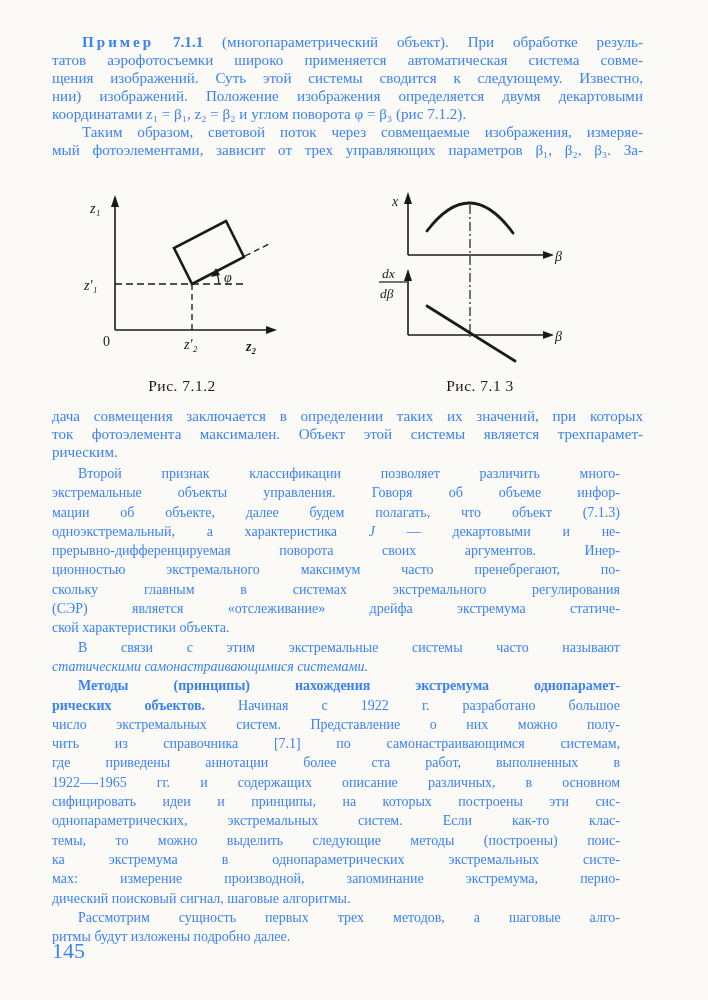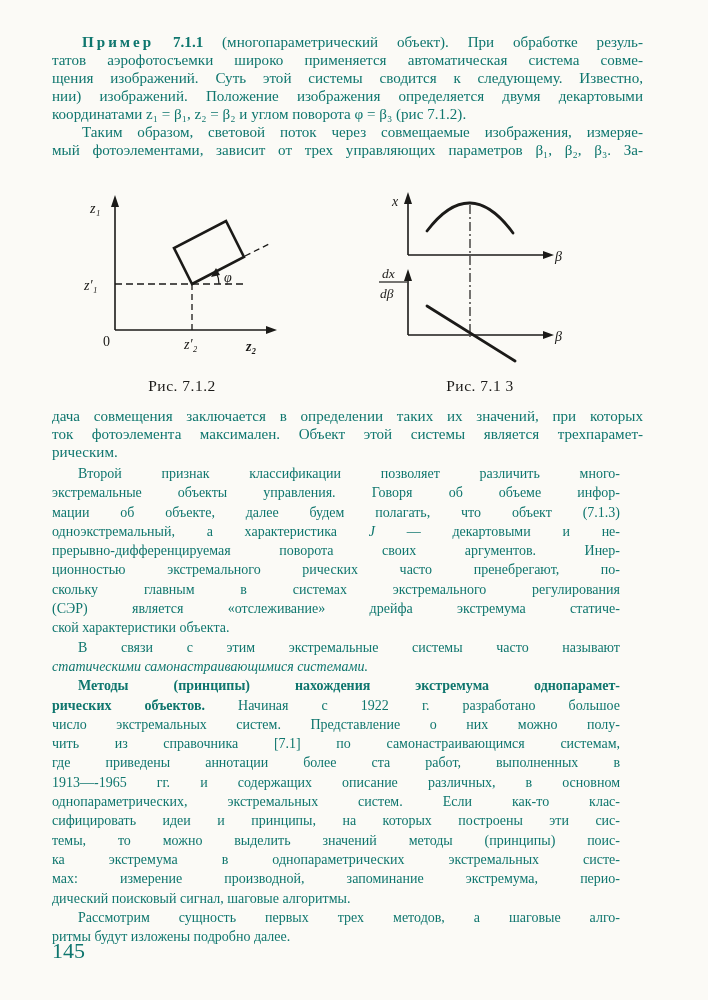--- a/index.html
+++ b/index.html
@@ -1,21 +1,21 @@
 <!DOCTYPE html>
 <html><head>
 <meta charset="utf-8">
 <style>
   html,body{margin:0;padding:0;}
   #page{
     position:relative;
     width:708px;height:1000px;
     background:#fbfaf6;
     font-family:"Liberation Serif","DejaVu Serif",serif;
-    color:#0f766e;
+    color:#3b82f6;
     overflow:hidden;
   }
   .region{position:absolute;}
   #region-upper{left:52px;top:33px;width:591px;}
   #region-mid{left:52px;top:407px;width:591px;}
   #region-lower{left:52px;top:464px;width:568px;}
   .para{margin:0;padding:0;}
   .tline{
     text-align:justify;
     text-align-last:justify;
@@ -66,39 +66,39 @@
         <div class="tline last"><span>рическим.</span></div>
       </div>
     </div>
   <div class="region" id="region-lower">
       <div class="para main">
         <div class="tline indent"><span>Второй признак классификации позволяет различить много-</span></div>
         <div class="tline"><span>экстремальные объекты управления. Говоря об объеме инфор-</span></div>
         <div class="tline"><span>мации об объекте, далее будем полагать, что объект (7.1.3)</span></div>
         <div class="tline"><span>одноэкстремальный, а характеристика </span><span class="i">J</span><span> — декартовыми и не-</span></div>
         <div class="tline"><span>прерывно-дифференцируемая поворота своих аргументов. Инер-</span></div>
-        <div class="tline"><span>ционностью экстремального рических часто пренебрегают, по-</span></div>
+        <div class="tline"><span>ционностью экстремального максимум часто пренебрегают, по-</span></div>
         <div class="tline"><span>скольку главным в системах экстремального регулирования</span></div>
         <div class="tline"><span>(СЭР) является «отслеживание» дрейфа экстремума статиче-</span></div>
         <div class="tline last"><span>ской характеристики объекта.</span></div>
       </div>
       <div class="para main">
         <div class="tline indent"><span>В связи с этим экстремальные системы часто называют</span></div>
         <div class="tline last"><span class="i">статическими самонастраивающимися системами.</span></div>
       </div>
       <div class="para main">
         <div class="tline indent"><span class="b">Методы (принципы) нахождения экстремума однопарамет-</span></div>
         <div class="tline"><span class="b">рических объектов.</span><span> Начиная с 1922 г. разработано большое</span></div>
         <div class="tline"><span>число экстремальных систем. Представление о них можно полу-</span></div>
         <div class="tline"><span>чить из справочника [7.1] по самонастраивающимся системам,</span></div>
         <div class="tline"><span>где приведены аннотации более ста работ, выполненных в</span></div>
-        <div class="tline"><span>1913—-1965 гг. и содержащих описание различных, в основном</span></div>
+        <div class="tline"><span>1922—-1965 гг. и содержащих описание различных, в основном</span></div>
+        <div class="tline"><span>сифицировать идеи и принципы, на которых построены эти сис-</span></div>
         <div class="tline"><span>однопараметрических, экстремальных систем. Если как-то клас-</span></div>
-        <div class="tline"><span>сифицировать идеи и принципы, на которых построены эти сис-</span></div>
-        <div class="tline"><span>темы, то можно выделить значений методы (принципы) поис-</span></div>
+        <div class="tline"><span>темы, то можно выделить следующие методы (построены) поис-</span></div>
         <div class="tline"><span>ка экстремума в однопараметрических экстремальных систе-</span></div>
         <div class="tline"><span>мах: измерение производной, запоминание экстремума, перио-</span></div>
         <div class="tline last"><span>дический поисковый сигнал, шаговые алгоритмы.</span></div>
       </div>
       <div class="para main">
         <div class="tline indent"><span>Рассмотрим сущность первых трех методов, а шаговые алго-</span></div>
         <div class="tline last"><span>ритмы будут изложены подробно далее.</span></div>
       </div>
     </div>
 

